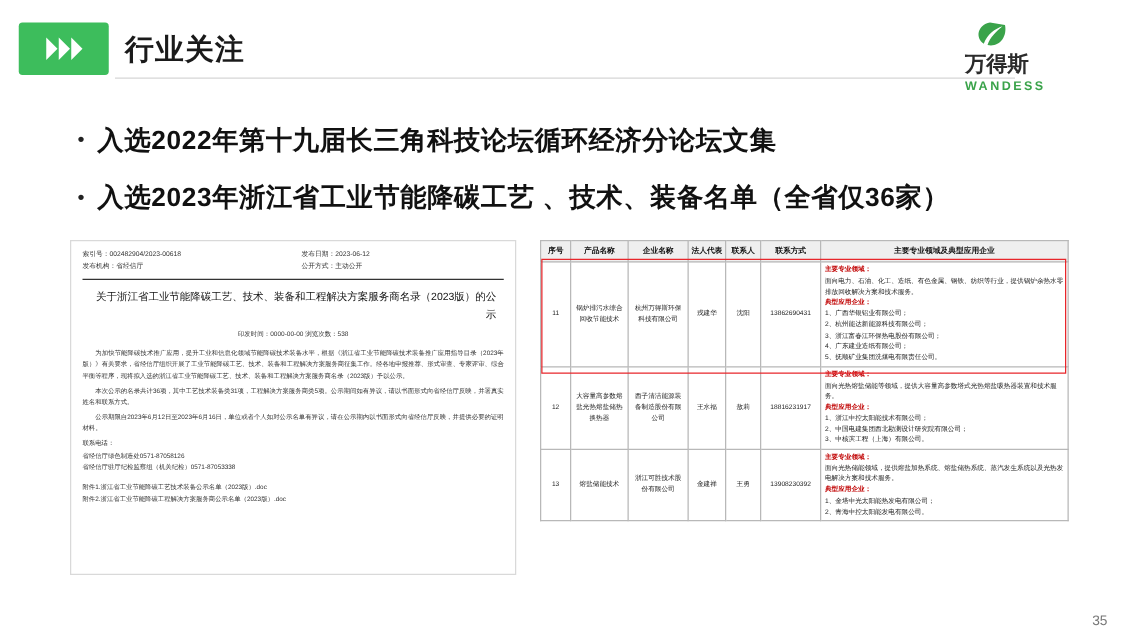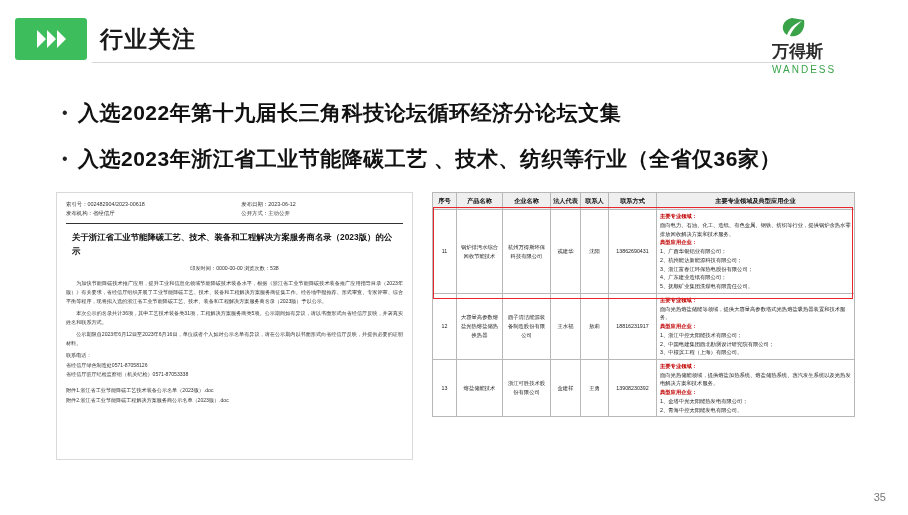--- a/index.html
+++ b/index.html
@@ -62,21 +62,21 @@
   .logo-mark {
     display: block;
     margin: 0 auto;
     width: 108px; height: 26px;
   }
   .logo-text {
     display: block;
     font-size: 10px;
     letter-spacing: 2px;
     color: #3aa34a;
-    font-weight: normal;
+    font-weight: bold;
     margin-top: 1px;
   }
   .logo-cn {
     font-size: 17px;
     font-weight: bold;
     color: #2b2b2b;
     vertical-align: middle;
   }
 
   
@@ -124,23 +124,23 @@
     font-size: 5.4px;
     color: #333;
   }
   .doc-meta-col { width: 48%; }
   .doc-rule {
     height: 1px;
     background: #333;
     margin: 5px 0 7px 0;
   }
   .doc-title {
-    text-align: left;
+    text-align: right;
     font-size: 8.4px;
-    font-weight: bold;
+    font-weight: normal;
     line-height: 1.6;
     color: #111;
     margin: 4px 6px 6px 6px;
   }
   .doc-subline {
     text-align: center;
     font-size: 5.2px;
     color: #333;
     margin-bottom: 6px;
   }
@@ -242,21 +242,21 @@
   </div>
 </div>
 
 <div class="bullets">
   <div class="bullet-row">
     <span class="bullet-dot">•</span>
     <span class="bullet-text">入选2022年第十九届长三角科技论坛循环经济分论坛文集</span>
   </div>
   <div class="bullet-row">
     <span class="bullet-dot">•</span>
-    <span class="bullet-text">入选2023年浙江省工业节能降碳工艺 、技术、纺织等行业（全省仅36家）</span>
+    <span class="bullet-text">入选2023年浙江省工业节能降碳工艺 、技术、装备名单（全省仅36家）</span>
   </div>
 </div>
 
 <div class="doc-card">
   <div class="doc-meta">
     <div class="doc-meta-col">
       <div>索引号：002482904/2023-00618</div>
       <div>发布机构：省经信厅</div>
     </div>
     <div class="doc-meta-col">

